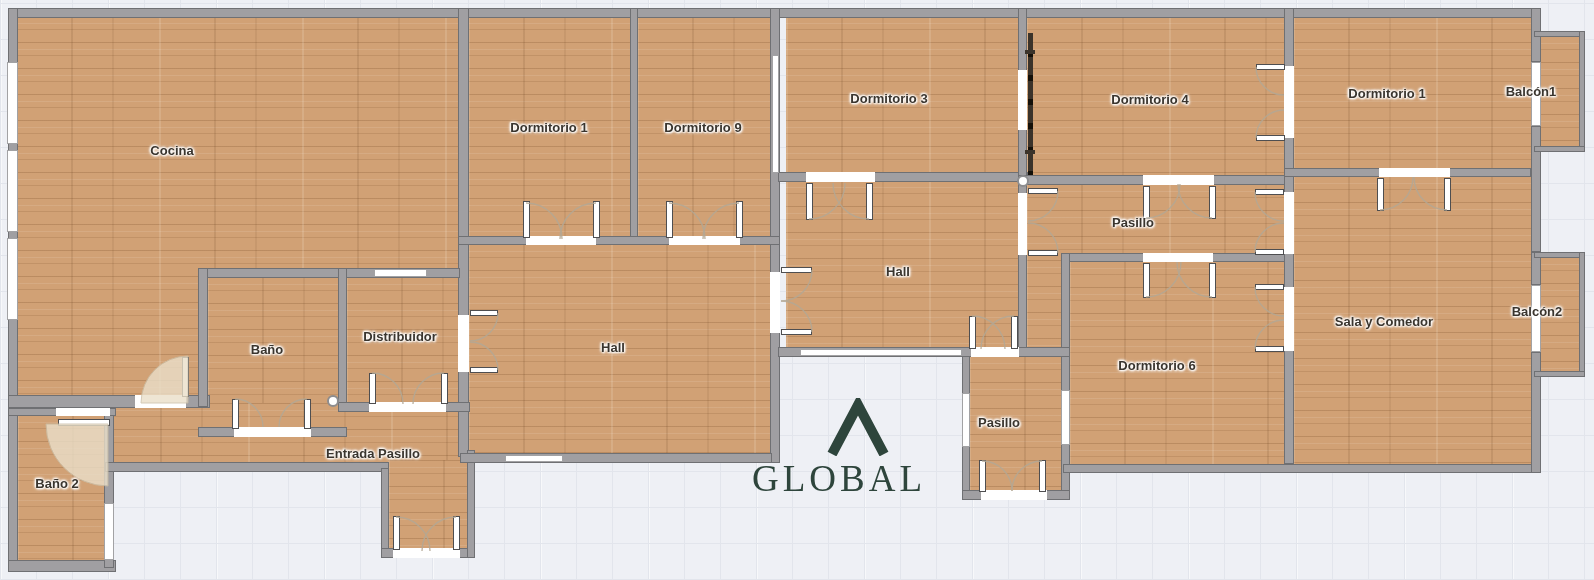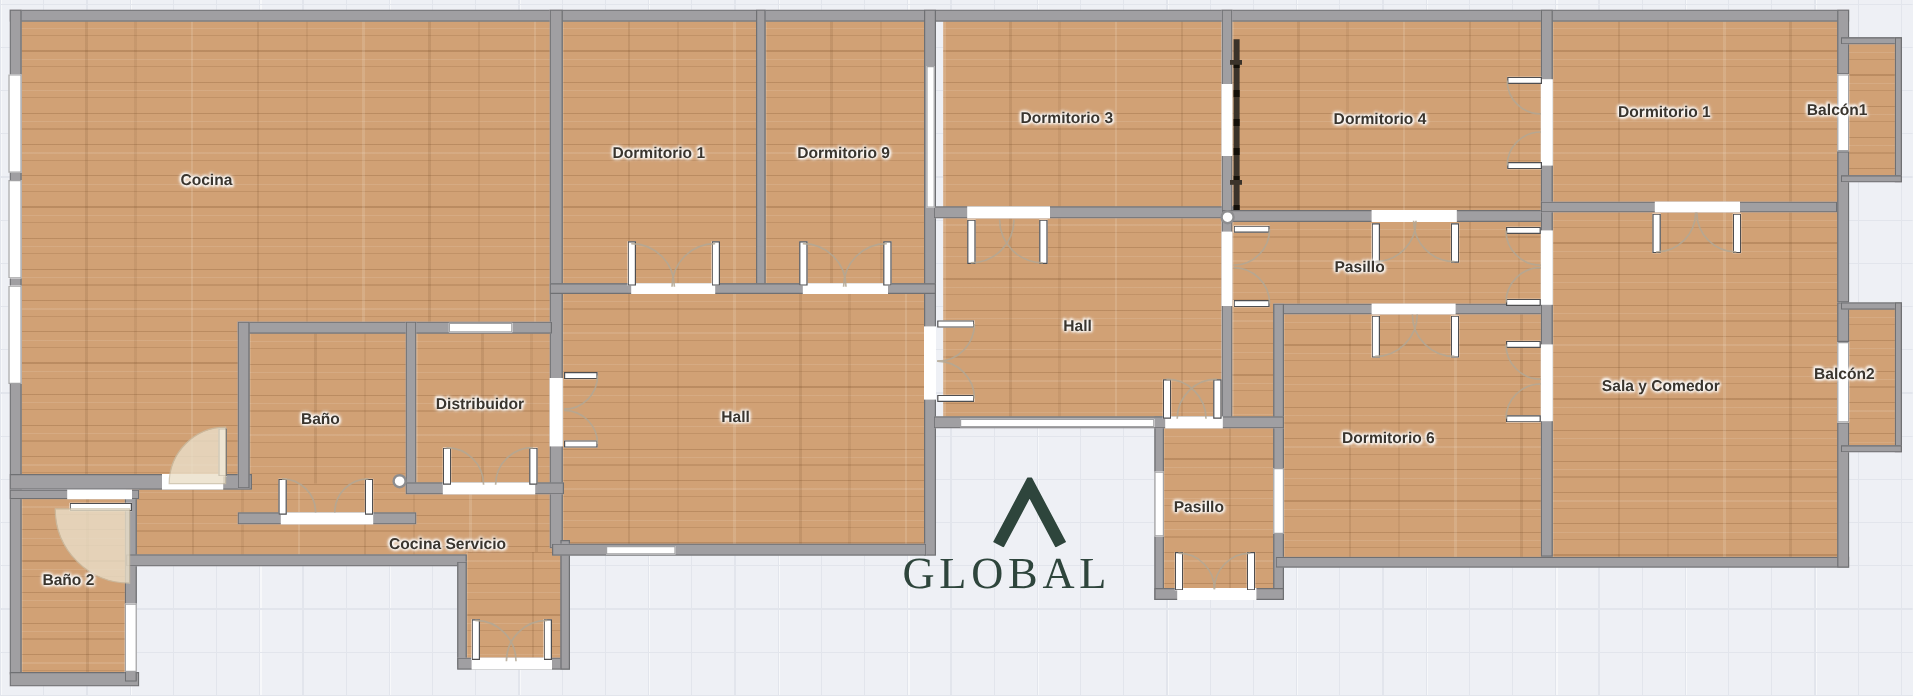--- a/index.html
+++ b/index.html
@@ -238,21 +238,21 @@
       <div class="room-label" style="left: 1531px; top: 91px;">Balcón1</div>
       <div class="room-label" style="left: 898px; top: 271px;">Hall</div>
       <div class="room-label" style="left: 1133px; top: 222px;">Pasillo</div>
       <div class="room-label" style="left: 1384px; top: 321px;">Sala y Comedor</div>
       <div class="room-label" style="left: 1537px; top: 311px;">Balcón2</div>
       <div class="room-label" style="left: 1157px; top: 365px;">Dormitorio 6</div>
       <div class="room-label" style="left: 999px; top: 422px;">Pasillo</div>
       <div class="room-label" style="left: 613px; top: 347px;">Hall</div>
       <div class="room-label" style="left: 267px; top: 349px;">Baño</div>
       <div class="room-label" style="left: 400px; top: 336px;">Distribuidor</div>
-      <div class="room-label" style="left: 373px; top: 453px;">Cocina Servicio</div>
+      <div class="room-label" style="left: 373px; top: 453px;">Entrada Pasillo</div>
       <div class="room-label" style="left: 57px; top: 483px;">Baño 2</div>
     </div>
 
   <div id="logo">
     <svg class="mark" width="68" height="58" viewBox="0 0 68 58">
       <polyline points="8,56 34,7 60,56" fill="none" stroke="#2e453c" stroke-width="10"></polyline>
     </svg>
     <div class="l1">GLOBAL</div>
   </div>
 

